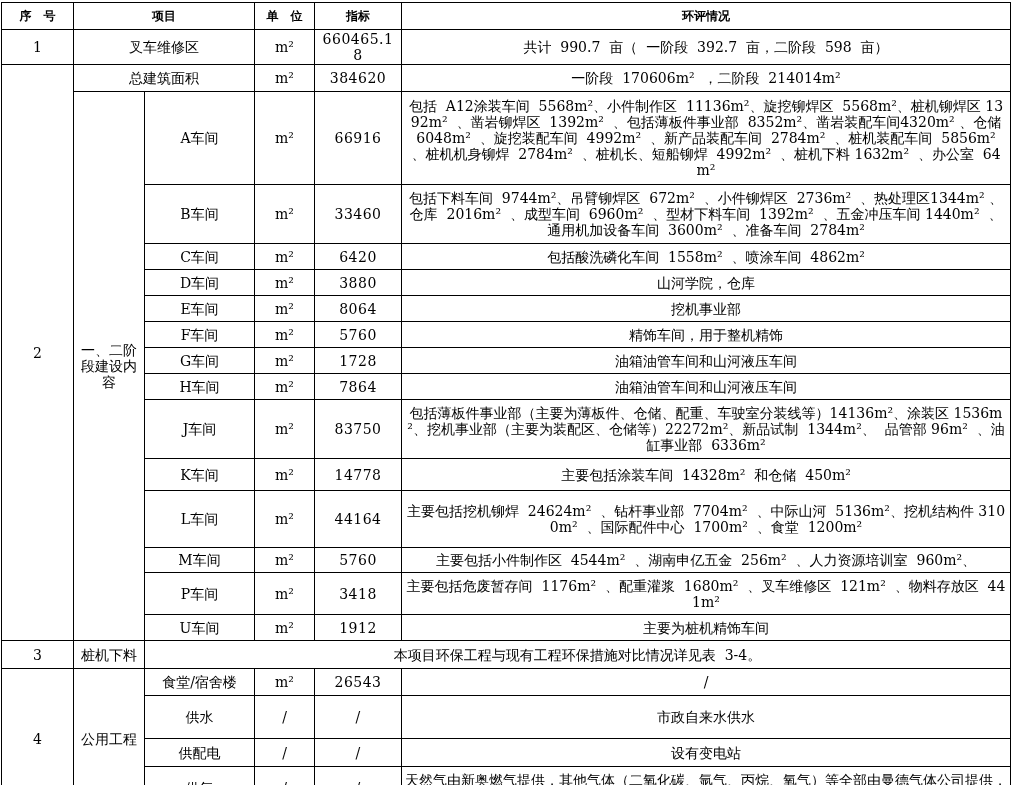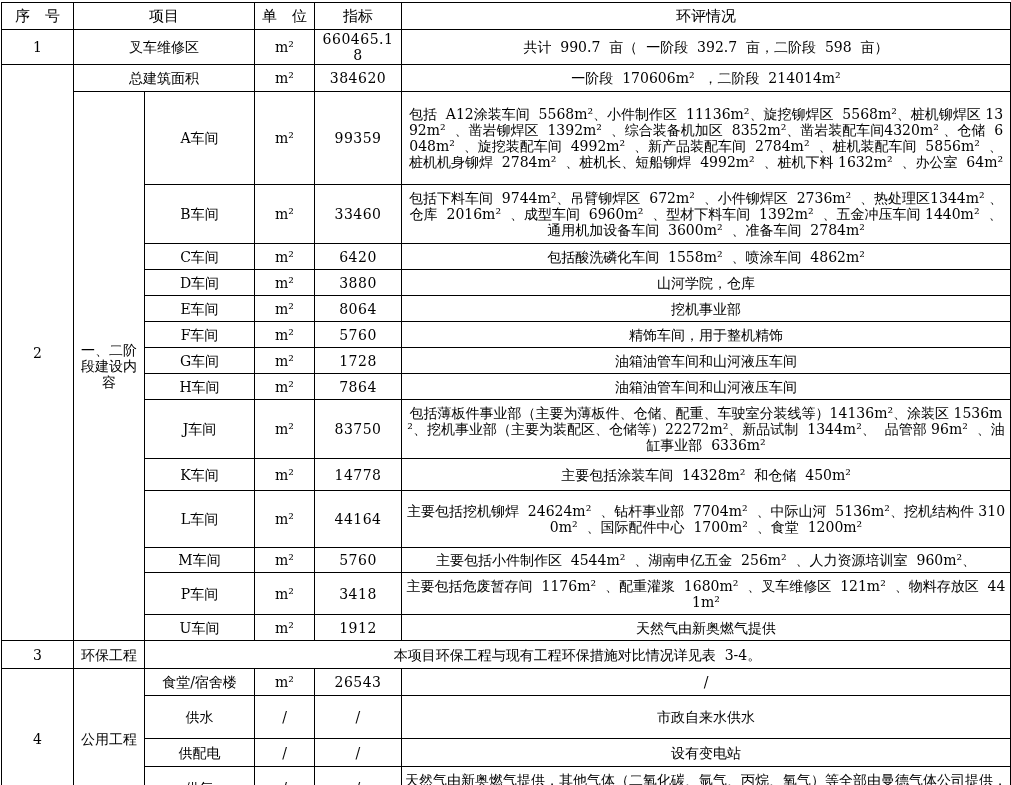--- a/index.html
+++ b/index.html
@@ -27,22 +27,22 @@
     vertical-align: middle;
     font-size: 14px;
     line-height: 16px;
     padding: 1px 3px;
     box-sizing: border-box;
     white-space: pre-wrap;
     word-break: break-all;
     overflow: hidden;
   }
   table.eia th {
-    font-weight: normal;
-    font-size: 15px;
+    font-weight: bold;
+    font-size: 12px;
   }
   td.num { letter-spacing: 0.5px; }
 </style>
 </head>
 <body>
 
 <div class="page">
   <table class="eia">
     <colgroup>
       <col style="width:72px">
@@ -75,22 +75,22 @@
       <td colspan="2">总建筑面积</td>
       <td>m²</td>
       <td class="num">384620</td>
       <td>一阶段  170606m²  ，二阶段  214014m²</td>
     </tr>
 
     <tr style="height:93px">
       <td rowspan="14">一、二阶段建设内容</td>
       <td>A车间</td>
       <td>m²</td>
-      <td class="num">99359</td>
-      <td>包括  A12涂装车间  5568m²、小件制作区  11136m²、旋挖铆焊区  5568m²、桩机铆焊区 1392m²  、凿岩铆焊区  1392m²  、综合装备机加区  8352m²、凿岩装配车间4320m² 、仓储  6048m²  、旋挖装配车间  4992m²  、新产品装配车间  2784m²  、桩机装配车间  5856m²  、桩机机身铆焊  2784m²  、桩机长、短船铆焊  4992m²  、桩机下料 1632m²  、办公室  64m²</td>
+      <td class="num">66916</td>
+      <td>包括  A12涂装车间  5568m²、小件制作区  11136m²、旋挖铆焊区  5568m²、桩机铆焊区 1392m²  、凿岩铆焊区  1392m²  、包括薄板件事业部  8352m²、凿岩装配车间4320m² 、仓储  6048m²  、旋挖装配车间  4992m²  、新产品装配车间  2784m²  、桩机装配车间  5856m²  、桩机机身铆焊  2784m²  、桩机长、短船铆焊  4992m²  、桩机下料 1632m²  、办公室  64m²</td>
     </tr>
 
     <tr style="height:59px">
       <td>B车间</td>
       <td>m²</td>
       <td class="num">33460</td>
       <td>包括下料车间  9744m²、吊臂铆焊区  672m²  、小件铆焊区  2736m²  、热处理区1344m² 、仓库  2016m²  、成型车间  6960m²  、型材下料车间  1392m²  、五金冲压车间 1440m²  、通用机加设备车间  3600m²  、准备车间  2784m²</td>
     </tr>
 
     <tr style="height:26px">
@@ -167,26 +167,26 @@
       <td>P车间</td>
       <td>m²</td>
       <td class="num">3418</td>
       <td>主要包括危废暂存间  1176m²  、配重灌浆  1680m²  、叉车维修区  121m²  、物料存放区  441m²</td>
     </tr>
 
     <tr style="height:26px">
       <td>U车间</td>
       <td>m²</td>
       <td class="num">1912</td>
-      <td>天然气由新奥燃气提供</td>
+      <td>主要为桩机精饰车间</td>
     </tr>
 
     <tr style="height:28px">
       <td>3</td>
-      <td>环保工程</td>
+      <td>桩机下料</td>
       <td colspan="4">本项目环保工程与现有工程环保措施对比情况详见表  3-4。</td>
     </tr>
 
     <tr style="height:27px">
       <td rowspan="4">4</td>
       <td rowspan="4">公用工程</td>
       <td>食堂/宿舍楼</td>
       <td>m²</td>
       <td class="num">26543</td>
       <td>/</td>

